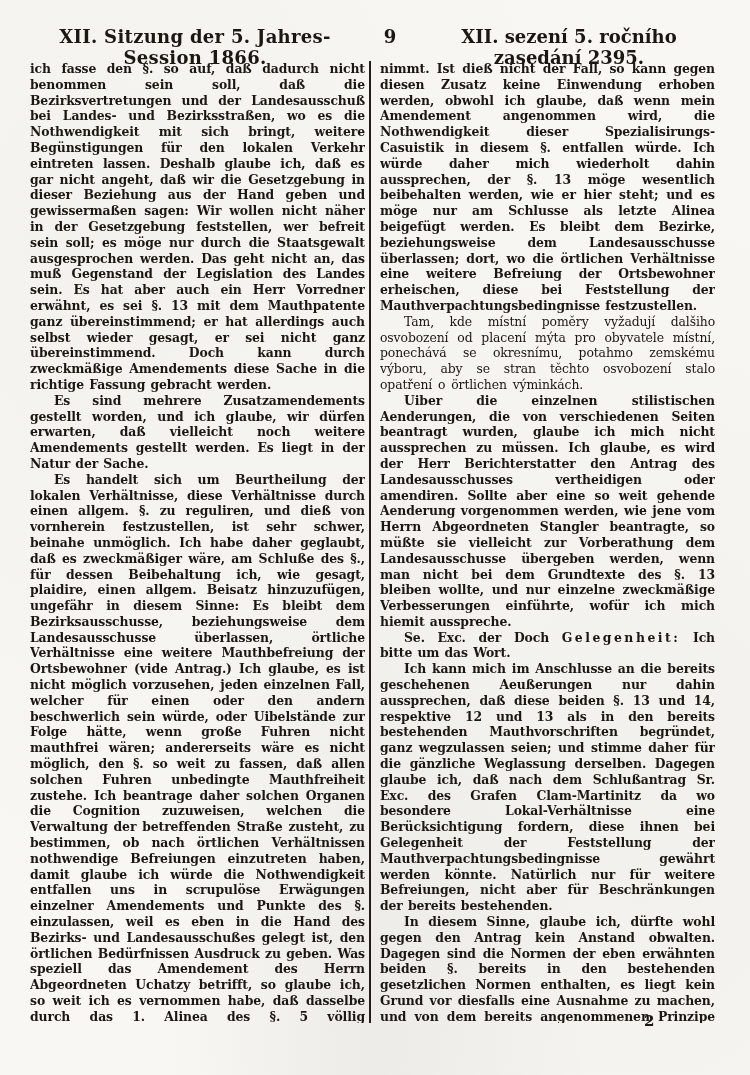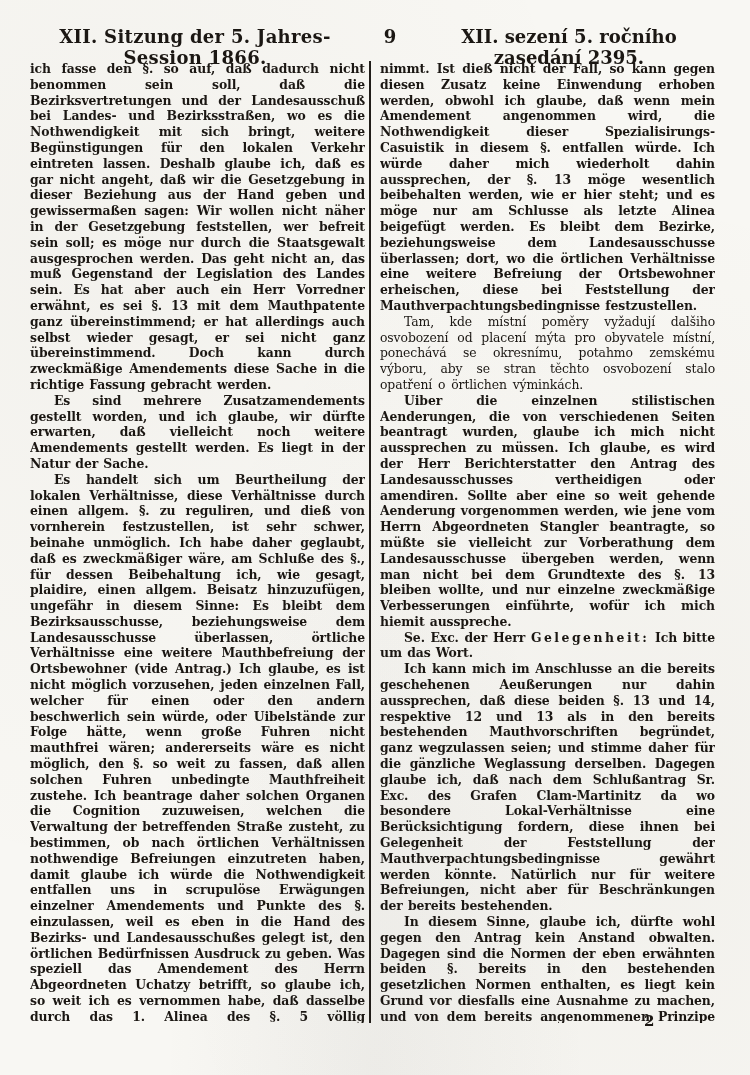--- a/index.html
+++ b/index.html
@@ -52,29 +52,29 @@
 
   <div class="header">
     <span class="h-left">XII. Sitzung der 5. Jahres-Session 1866.</span>
     <span class="h-center">9</span>
     <span class="h-right">XII. sezení 5. ročního zasedání 2395.</span>
   </div>
 
   <div class="body">
     <div class="col left">
         <p class="para german">ich fasse den §. so auf, daß dadurch nicht benommen sein soll, daß die Bezirksvertretungen und der Landesausschuß bei Landes- und Bezirksstraßen, wo es die Nothwendigkeit mit sich bringt, weitere Begünstigungen für den lokalen Verkehr eintreten lassen. Deshalb glaube ich, daß es gar nicht angeht, daß wir die Gesetzgebung in dieser Beziehung aus der Hand geben und gewissermaßen sagen: Wir wollen nicht näher in der Gesetzgebung feststellen, wer befreit sein soll; es möge nur durch die Staatsgewalt ausgesprochen werden. Das geht nicht an, das muß Gegenstand der Legislation des Landes sein. Es hat aber auch ein Herr Vorredner erwähnt, es sei §. 13 mit dem Mauthpatente ganz übereinstimmend; er hat allerdings auch selbst wieder gesagt, er sei nicht ganz übereinstimmend. Doch kann durch zweckmäßige Amendements diese Sache in die richtige Fassung gebracht werden.</p>
-        <p class="para german indent">Es sind mehrere Zusatzamendements gestellt worden, und ich glaube, wir dürfte erwarten, daß vielleicht noch weitere Amendements gestellt werden. Es liegt in der Natur der Sache.</p>
+        <p class="para german indent">Es sind mehrere Zusatzamendements gestellt worden, und ich glaube, wir dürfen erwarten, daß vielleicht noch weitere Amendements gestellt werden. Es liegt in der Natur der Sache.</p>
         <p class="para german indent">Es handelt sich um Beurtheilung der lokalen Verhältnisse, diese Verhältnisse durch einen allgem. §. zu reguliren, und dieß von vornherein festzustellen, ist sehr schwer, beinahe unmöglich. Ich habe daher geglaubt, daß es zweckmäßiger wäre, am Schluße des §., für dessen Beibehaltung ich, wie gesagt, plaidire, einen allgem. Beisatz hinzuzufügen, ungefähr in diesem Sinne: Es bleibt dem Bezirksausschusse, beziehungsweise dem Landesausschusse überlassen, örtliche Verhältnisse eine weitere Mauthbefreiung der Ortsbewohner (vide Antrag.) Ich glaube, es ist nicht möglich vorzusehen, jeden einzelnen Fall, welcher für einen oder den andern beschwerlich sein würde, oder Uibelstände zur Folge hätte, wenn große Fuhren nicht mauthfrei wären; andererseits wäre es nicht möglich, den §. so weit zu fassen, daß allen solchen Fuhren unbedingte Mauthfreiheit zustehe. Ich beantrage daher solchen Organen die Cognition zuzuweisen, welchen die Verwaltung der betreffenden Straße zusteht, zu bestimmen, ob nach örtlichen Verhältnissen nothwendige Befreiungen einzutreten haben, damit glaube ich würde die Nothwendigkeit entfallen uns in scrupulöse Erwägungen einzelner Amendements und Punkte des §. einzulassen, weil es eben in die Hand des Bezirks- und Landesausschußes gelegt ist, den örtlichen Bedürfnissen Ausdruck zu geben. Was speziell das Amendement des Herrn Abgeordneten Uchatzy betrifft, so glaube ich, so weit ich es vernommen habe, daß dasselbe durch das 1. Alinea des §. 5 völlig wiedergegeben und daher überflüssig ist; es ist, wie ich glaube, das 1. Alinea des §. 5 gerade auf dasselbe anwendbar, was der Herr Abgeordnete Uchatzy speziell auf-</p>
       </div>
     <div class="divider"></div>
     <div class="col right">
         <p class="para german">nimmt. Ist dieß nicht der Fall, so kann gegen diesen Zusatz keine Einwendung erhoben werden, obwohl ich glaube, daß wenn mein Amendement angenommen wird, die Nothwendigkeit dieser Spezialisirungs-Casuistik in diesem §. entfallen würde. Ich würde daher mich wiederholt dahin aussprechen, der §. 13 möge wesentlich beibehalten werden, wie er hier steht; und es möge nur am Schlusse als letzte Alinea beigefügt werden. Es bleibt dem Bezirke, beziehungsweise dem Landesausschusse überlassen; dort, wo die örtlichen Verhältnisse eine weitere Befreiung der Ortsbewohner erheischen, diese bei Feststellung der Mauthverpachtungsbedingnisse festzustellen.</p>
         <p class="para czech indent">Tam, kde místní poměry vyžadují dalšiho osvobození od placení mýta pro obyvatele místní, ponechává se okresnímu, potahmo zemskému výboru, aby se stran těchto osvobození stalo opatření o örtlichen výminkách.</p>
         <p class="para german indent">Uiber die einzelnen stilistischen Aenderungen, die von verschiedenen Seiten beantragt wurden, glaube ich mich nicht aussprechen zu müssen. Ich glaube, es wird der Herr Berichterstatter den Antrag des Landesausschusses vertheidigen oder amendiren. Sollte aber eine so weit gehende Aenderung vorgenommen werden, wie jene vom Herrn Abgeordneten Stangler beantragte, so müßte sie vielleicht zur Vorberathung dem Landesausschusse übergeben werden, wenn man nicht bei dem Grundtexte des §. 13 bleiben wollte, und nur einzelne zweckmäßige Verbesserungen einführte, wofür ich mich hiemit ausspreche.</p>
-        <p class="para german indent"><span class="lead">Se. Exc. der Herr </span><span class="speaker">Gelegenheit:</span> Ich bitte um das Wort.</p>
+        <p class="para german indent"><span class="lead">Se. Exc. der Doch </span><span class="speaker">Gelegenheit:</span> Ich bitte um das Wort.</p>
         <p class="para german indent">Ich kann mich im Anschlusse an die bereits geschehenen Aeußerungen nur dahin aussprechen, daß diese beiden §. 13 und 14, respektive 12 und 13 als in den bereits bestehenden Mauthvorschriften begründet, ganz wegzulassen seien; und stimme daher für die gänzliche Weglassung derselben. Dagegen glaube ich, daß nach dem Schlußantrag Sr. Exc. des Grafen Clam-Martinitz da wo besondere Lokal-Verhältnisse eine Berücksichtigung fordern, diese ihnen bei Gelegenheit der Feststellung der Mauthverpachtungsbedingnisse gewährt werden könnte. Natürlich nur für weitere Befreiungen, nicht aber für Beschränkungen der bereits bestehenden.</p>
         <p class="para german indent">In diesem Sinne, glaube ich, dürfte wohl gegen den Antrag kein Anstand obwalten. Dagegen sind die Normen der eben erwähnten beiden §. bereits in den bestehenden gesetzlichen Normen enthalten, es liegt kein Grund vor diesfalls eine Ausnahme zu machen, und von dem bereits angenommenen Prinzipe quasi abzuweichen. Ich empfehle daher der h. Versammlung über diese beiden §. 12 und 13 zur Tagesordnung überzugehen und dagegen auf den Schlußantrag Sr. Exc. des Grafen Clam-Martinitz einzugehen.</p>
       </div>
   </div>
 
   <div class="pagenum">2</div>
 
 </div>
 
 </body></html>

